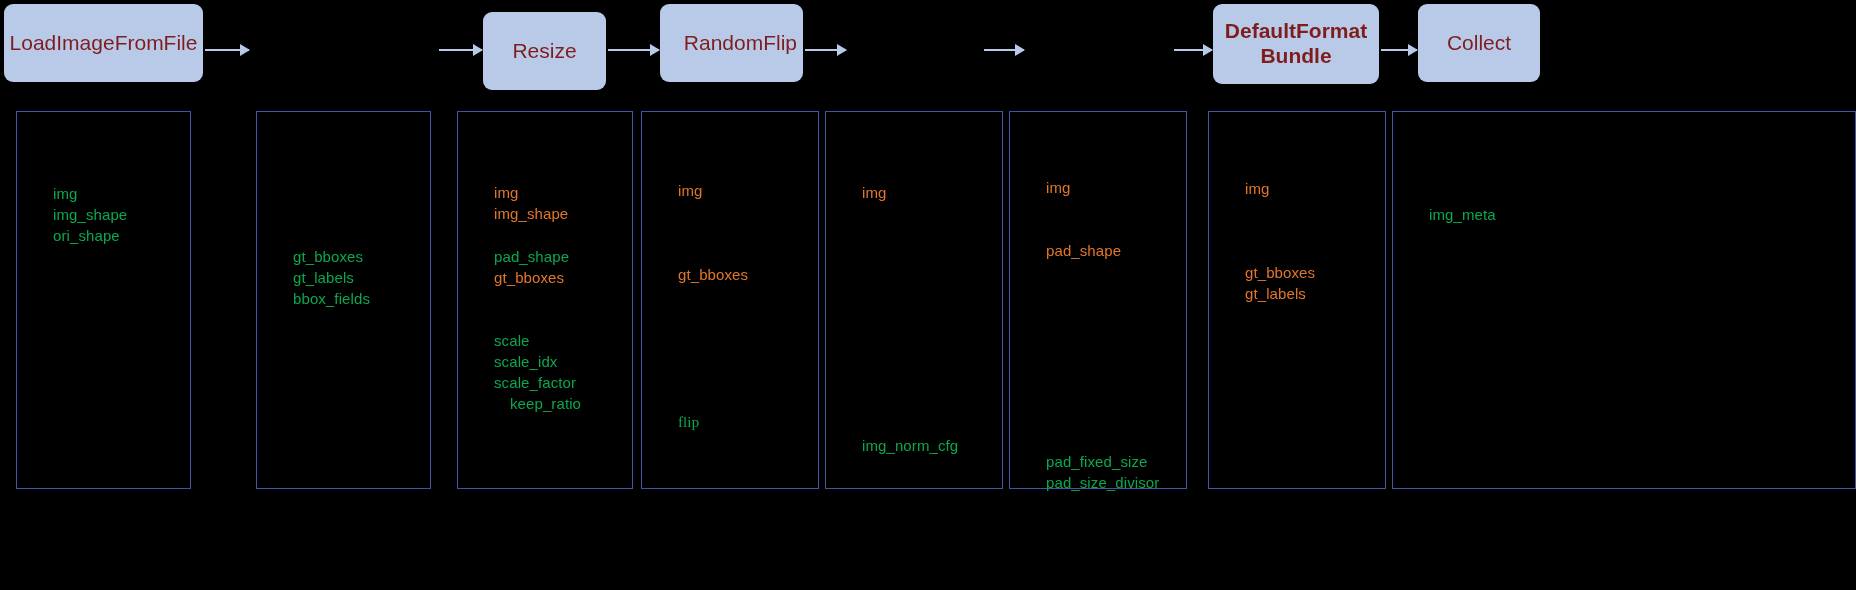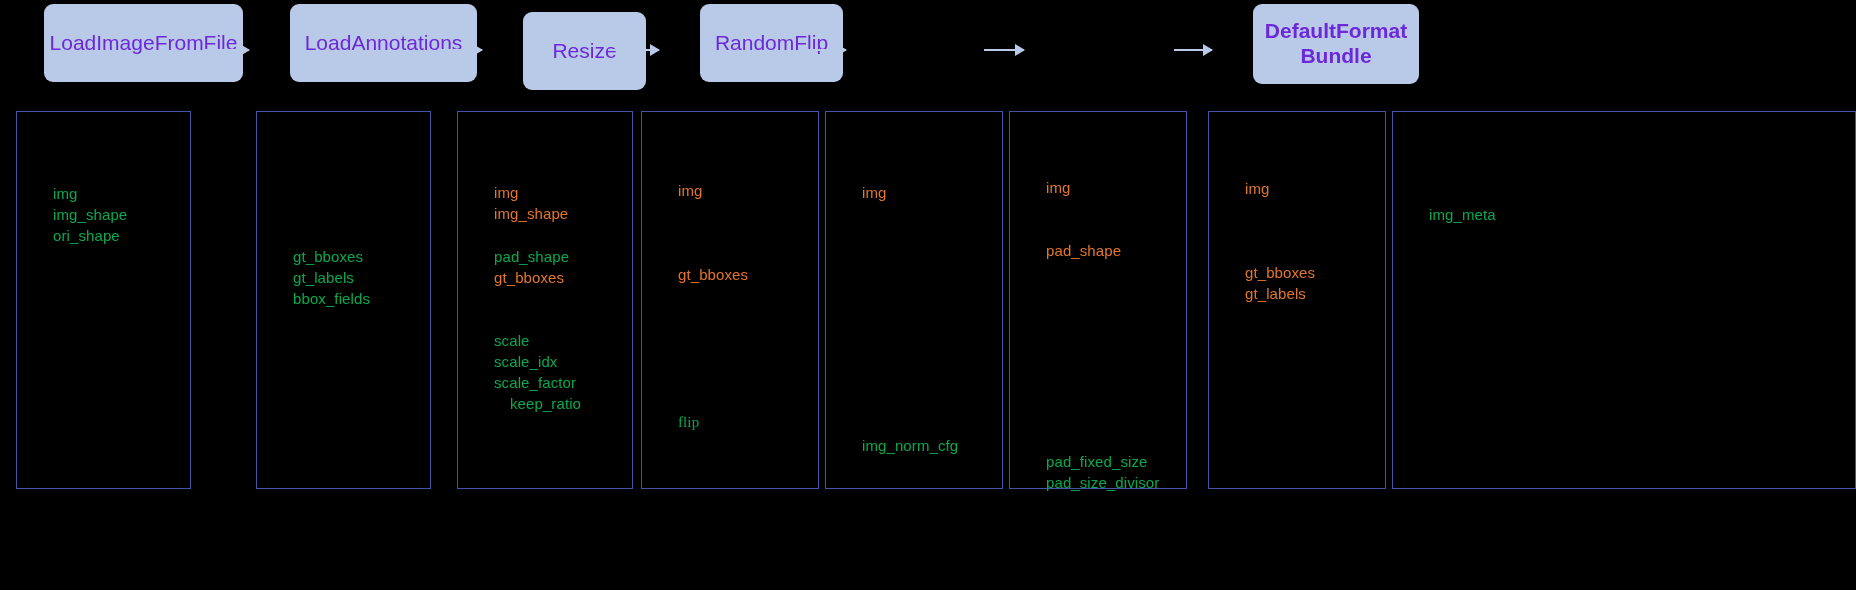--- a/index.html
+++ b/index.html
@@ -26,30 +26,29 @@
     position: absolute;
     top: 0;
     left: 0;
     width: 1856px;
     height: 100px;
   }
   .stage-box {
     position: absolute;
     background: #b9cae9;
     border-radius: 9px;
-    color: #6d28d9;
+    color: #7f1d1d;
     font-size: 21px;
     line-height: 1.18;
     display: flex;
     align-items: center;
     justify-content: center;
     text-align: center;
     box-sizing: border-box;
     padding: 2px 6px;
-    margin-left: 40px;
   }
 
   
   .arrow {
     position: absolute;
     height: 2px;
     background: #b9cae9;
     top: 49px;
   }
   .arrow::after {
@@ -92,32 +91,32 @@
   .k-orange { color: #e2762a; }
 </style>
 </head>
 <body>
 
 <div id="canvas">
   <div class="stage-row" id="stage-row">
       <div class="stage-box" style="left: 4px; top: 4px; width: 199px; height: 78px;">
         <span style="white-space: pre-line;">LoadImageFromFile</span>
       </div>
-      <div class="stage-box" style="left: 250px; top: 4px; width: 187px; height: 78px;">
-        <span style="white-space: pre-line;">LoadAnnotations</span>
-      </div>
       <div class="stage-box" style="left: 483px; top: 12px; width: 123px; height: 78px;">
         <span style="white-space: pre-line;">Resize</span>
       </div>
-      <div class="stage-box" style="left: 660px; top: 4px; width: 143px; height: 78px;">
+      <div class="stage-box" style="left: 660px; top: 4px; width: 143px; height: 78px; justify-content: flex-end;">
         <span style="white-space: pre-line;">RandomFlip</span>
       </div>
       <div class="stage-box" style="left: 1213px; top: 4px; width: 166px; height: 80px;">
         <span style="white-space: pre-line; font-weight: bold;">DefaultFormat
 Bundle</span>
+      </div>
+      <div class="stage-box" style="left: 1418px; top: 4px; width: 122px; height: 78px;">
+        <span style="white-space: pre-line;">Collect</span>
       </div>
     </div>
   <div id="arrow-layer">
       <div class="arrow" style="left: 205px; width: 44px;"></div>
       <div class="arrow" style="left: 439px; width: 43px;"></div>
       <div class="arrow" style="left: 608px; width: 51px;"></div>
       <div class="arrow" style="left: 805px; width: 41px;"></div>
       <div class="arrow" style="left: 984px; width: 40px;"></div>
       <div class="arrow" style="left: 1174px; width: 38px;"></div>
       <div class="arrow" style="left: 1381px; width: 36px;"></div>

